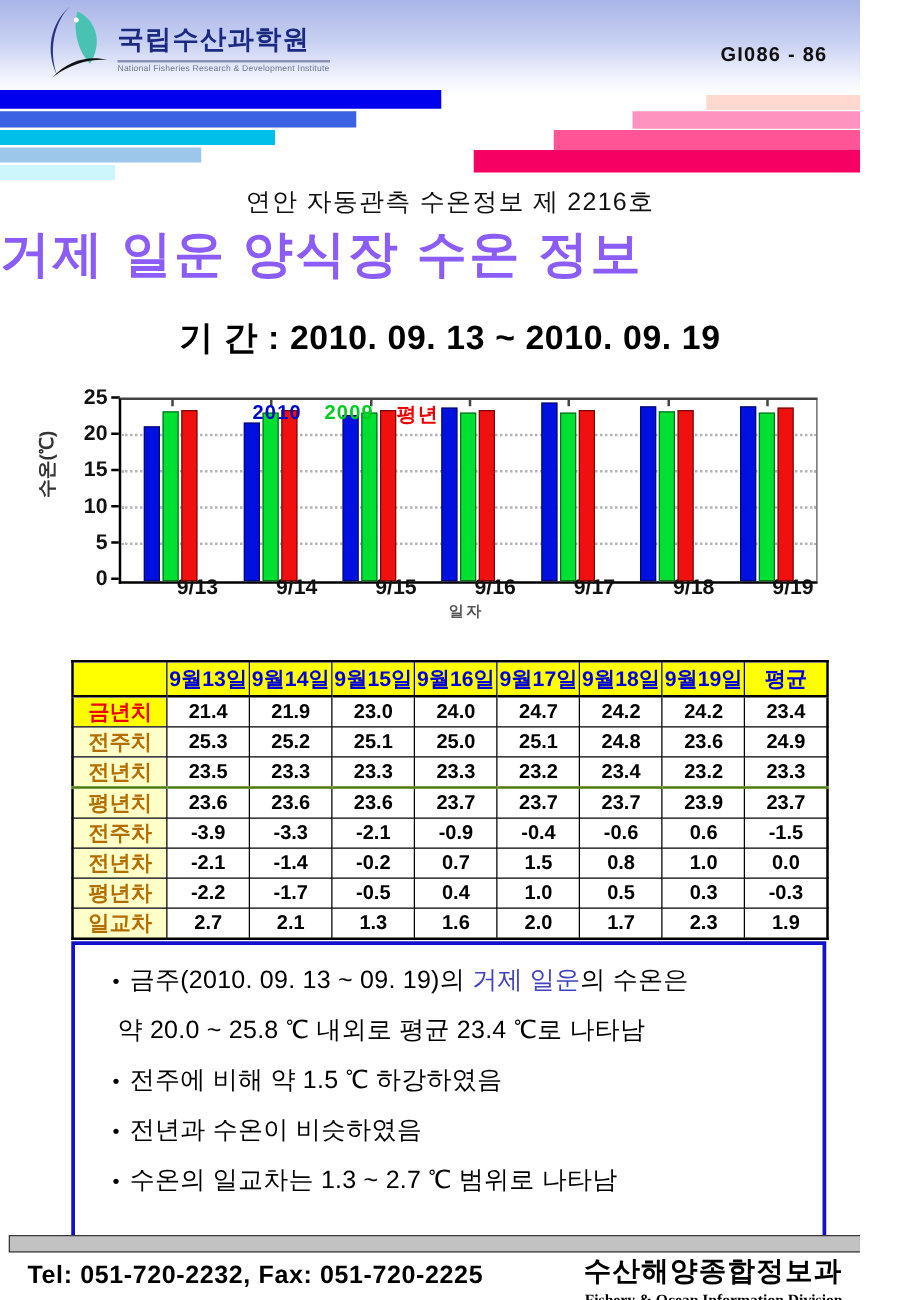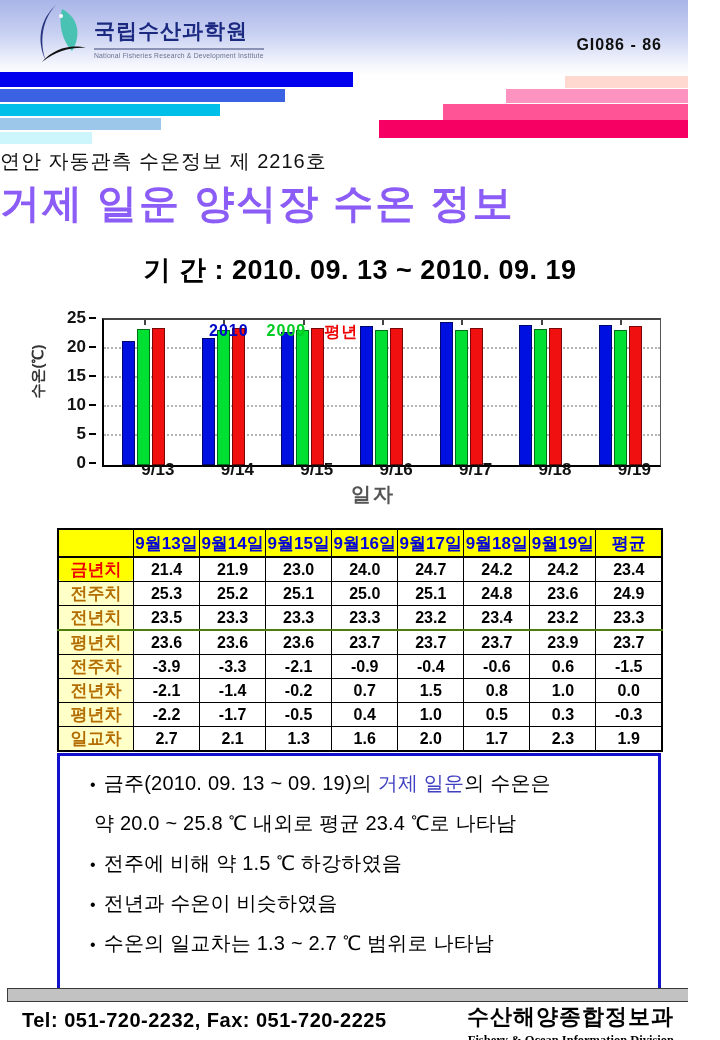--- a/index.html
+++ b/index.html
@@ -12,44 +12,44 @@
   .logo{position:absolute;top:3px;left:26px;display:flex;align-items:flex-start;}
   .logo-text{margin-left:6px;margin-top:14px;}
   .logo-ko{font-size:21px;font-weight:bold;color:#1b2a80;letter-spacing:1px;
     border-bottom:2px solid #8a93b5;padding-bottom:3px;}
   .logo-en{font-size:6.8px;color:#6a7390;margin-top:2px;letter-spacing:0.2px;}
   .doc-code{position:absolute;top:36px;right:26px;font-size:16px;font-weight:bold;color:#101010;letter-spacing:1px;}
 
   .decor-bar{position:absolute;}
 
   
-  .subtitle{position:absolute;top:148px;left:0;width:720px;text-align:left;
+  .subtitle{position:absolute;top:148px;left:0;width:720px;text-align:center;
     font-size:20px;font-weight:500;color:#101010;letter-spacing:1px;}
   .main-title{position:absolute;top:176px;left:0;width:720px;text-align:left;
     font-size:40px;font-weight:900;color:#8b5cf6;letter-spacing:2px;}
   .period{position:absolute;top:252px;left:0;width:720px;text-align:center;
     font-size:27px;font-weight:800;color:#000;letter-spacing:0.5px;}
 
   
   .chart{position:absolute;top:300px;left:0;width:720px;height:205px;}
   .plot{position:absolute;left:95px;top:18px;width:556px;height:145px;
     border:1px solid #555;border-left:2px solid #000;border-bottom:2px solid #000;border-top:2px solid #444;
-    display:flex;align-items:flex-end;background:#fff;margin-left:7px;}
+    display:flex;align-items:flex-end;background:#fff;}
   .gridline{position:absolute;left:0;right:0;height:0;border-top:2px dotted #b4b4b4;z-index:0;}
   .bar-group{position:relative;flex:1;height:100%;display:flex;align-items:flex-end;justify-content:center;gap:2px;z-index:1;}
   .bar-group::before{content:'';position:absolute;top:0;left:50%;width:2px;height:5px;background:#444;}
   .bar{width:13px;border:1px solid rgba(0,0,0,0.5);box-sizing:border-box;}
   .ytick-label{position:absolute;width:34px;text-align:right;font-size:17px;font-weight:bold;color:#111;}
   .ytick-mark{position:absolute;width:7px;height:2px;background:#000;}
   .ylabel-title{position:absolute;left:8px;top:62px;width:60px;text-align:center;
     transform:rotate(-90deg);transform-origin:center;font-size:15px;font-weight:bold;color:#333;}
   .xlabels{position:absolute;left:95px;top:160px;width:556px;display:flex;}
   .xlabels span{flex:1;text-align:right;font-size:17px;font-weight:bold;color:#111;}
   .xlabel-title{position:absolute;left:95px;top:181px;width:556px;text-align:center;
-    font-size:20px;font-weight:bold;color:#555;letter-spacing:2px;}
+    font-size:12px;font-weight:bold;color:#555;letter-spacing:2px;}
   .legend{position:absolute;left:105px;top:2px;display:flex;gap:18px;z-index:2;}
   .legend span{font-size:16px;font-weight:800;letter-spacing:1px;}
 
   
   .temp-table{position:absolute;top:528px;left:57px;width:606px;border-collapse:collapse;table-layout:fixed;
     border:2px solid #000;}
   .temp-table th,.temp-table td{border:1px solid #000;text-align:center;padding:0;height:23px;overflow:hidden;}
   .temp-table thead th{height:26px;background:#ffff00;color:#0000d8;font-size:17px;font-weight:bold;
     border-bottom:2px solid #000;}
   .temp-table td{font-size:16px;font-weight:bold;color:#000;background:#fff;}

